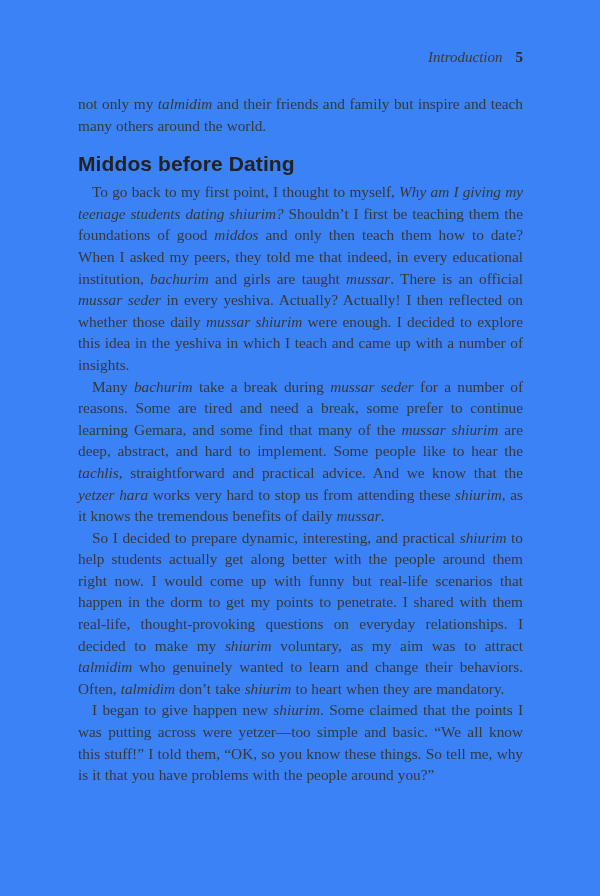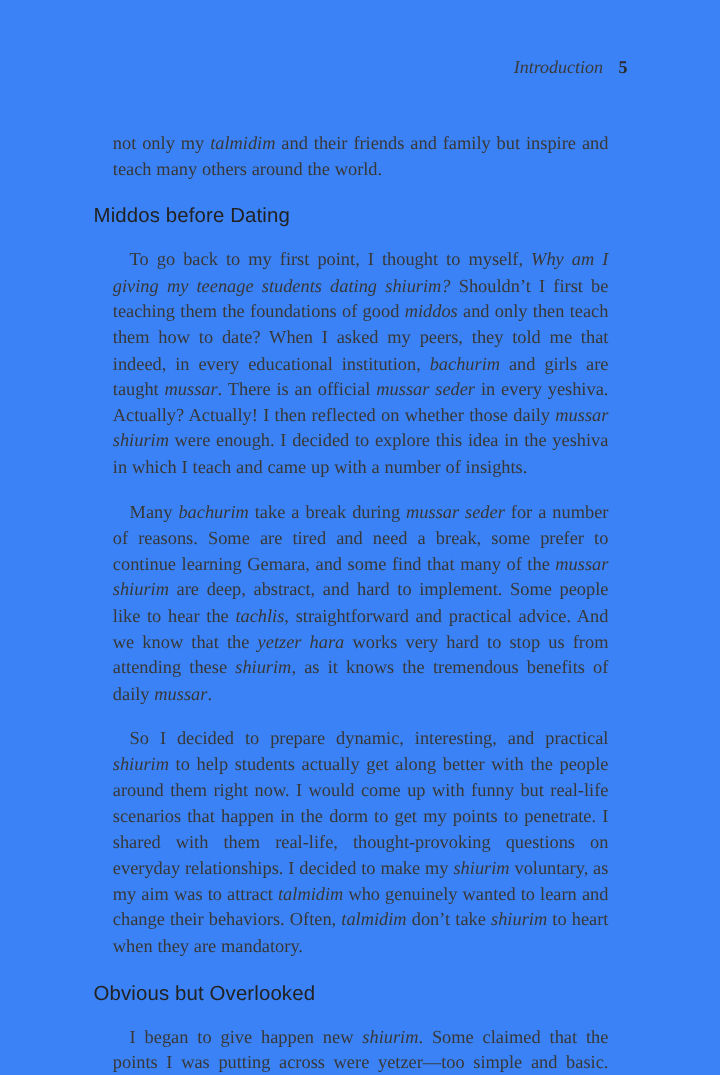--- a/index.html
+++ b/index.html
@@ -38,33 +38,33 @@
     color: #2b2b2b;
   }
   .content {
     position: absolute;
     top: 93px;
     left: 78px;
     width: 445px;
     color: #383838;
   }
   .body-paragraph {
-    margin: 16px;
+    margin: 0;
     font-size: 15.3px;
     line-height: 21.6px;
     text-align: justify;
     word-spacing: 0.2px;
   }
   .body-paragraph.indent {
     text-indent: 14px;
   }
   .section-heading {
     font-family: "Liberation Sans", sans-serif;
-    font-weight: 400;
-    font-size: 17px;
+    font-weight: 700;
+    font-size: 21px;
     line-height: 20px;
     color: #222222;
     margin: 18px 0 7px 0;
     letter-spacing: 0.1px;
   }
   em {
     font-style: italic;
   }
 </style>
 </head>
@@ -73,16 +73,15 @@
 <div class="page">
   <div class="running-header">
     <span class="running-title">Introduction</span><span class="page-number">5</span>
   </div>
   <div class="content" id="content">
       <p class="body-paragraph"><span>not only my </span><em>talmidim</em><span> and their friends and family but inspire and teach many others around the world.</span></p>
       <h2 class="section-heading">Middos before Dating</h2>
       <p class="body-paragraph indent"><span>To go back to my first point, I thought to myself, </span><em>Why am I giving my teenage students dating shiurim?</em><span> Shouldn’t I first be teaching them the foundations of good </span><em>middos</em><span> and only then teach them how to date? When I asked my peers, they told me that indeed, in every educational institution, </span><em>bachurim</em><span> and girls are taught </span><em>mussar</em><span>. There is an official </span><em>mussar seder</em><span> in every yeshiva. Actually? Actually! I then reflected on whether those daily </span><em>mussar shiurim</em><span> were enough. I decided to explore this idea in the yeshiva in which I teach and came up with a number of insights.</span></p>
       <p class="body-paragraph indent"><span>Many </span><em>bachurim</em><span> take a break during </span><em>mussar seder</em><span> for a number of reasons. Some are tired and need a break, some prefer to continue learning Gemara, and some find that many of the </span><em>mussar shiurim</em><span> are deep, abstract, and hard to implement. Some people like to hear the </span><em>tachlis</em><span>, straightforward and practical advice. And we know that the </span><em>yetzer hara</em><span> works very hard to stop us from attending these </span><em>shiurim</em><span>, as it knows the tremendous benefits of daily </span><em>mussar</em><span>.</span></p>
       <p class="body-paragraph indent"><span>So I decided to prepare dynamic, interesting, and practical </span><em>shiurim</em><span> to help students actually get along better with the people around them right now. I would come up with funny but real-life scenarios that happen in the dorm to get my points to penetrate. I shared with them real-life, thought-provoking questions on everyday relationships. I decided to make my </span><em>shiurim</em><span> voluntary, as my aim was to attract </span><em>talmidim</em><span> who genuinely wanted to learn and change their behaviors. Often, </span><em>talmidim</em><span> don’t take </span><em>shiurim</em><span> to heart when they are mandatory.</span></p>
-      <h2 class="section-heading">Obvious but Overlooked</h2>
       <p class="body-paragraph indent"><span>I began to give happen new </span><em>shiurim</em><span>. Some claimed that the points I was putting across were yetzer—too simple and basic. “We all know this stuff!” I told them, “OK, so you know these things. So tell me, why is it that you have problems with the people around you?”</span></p>
     </div>
 </div>
 
 </body></html>

